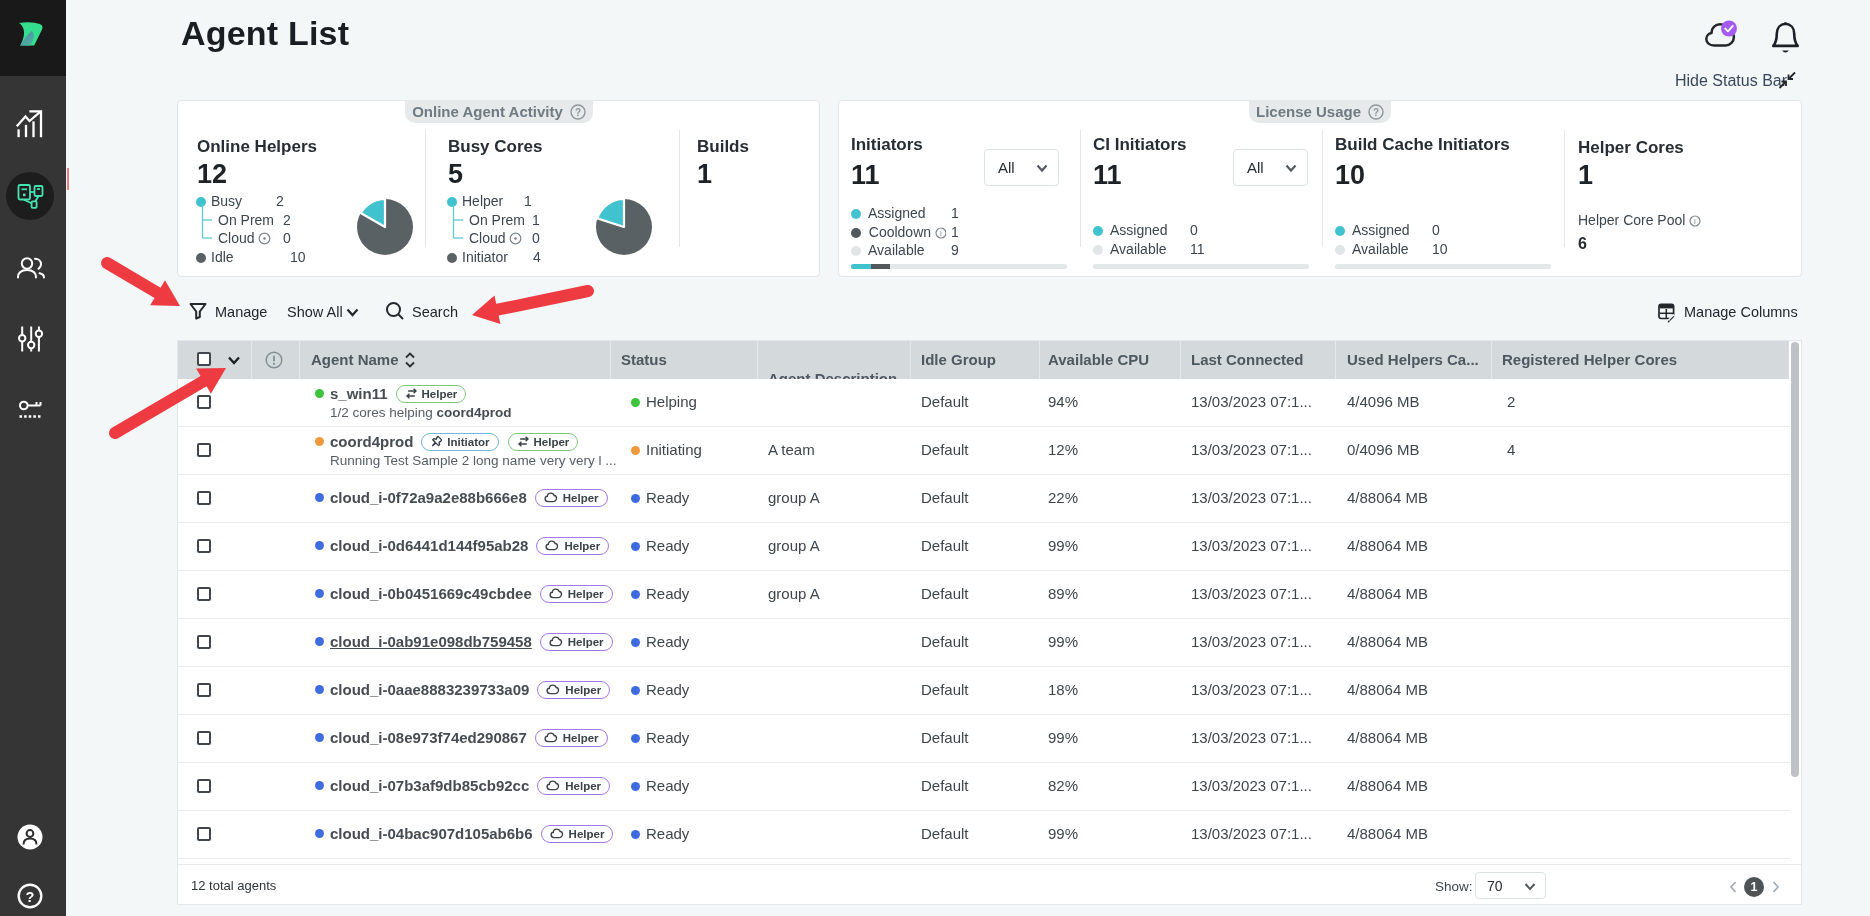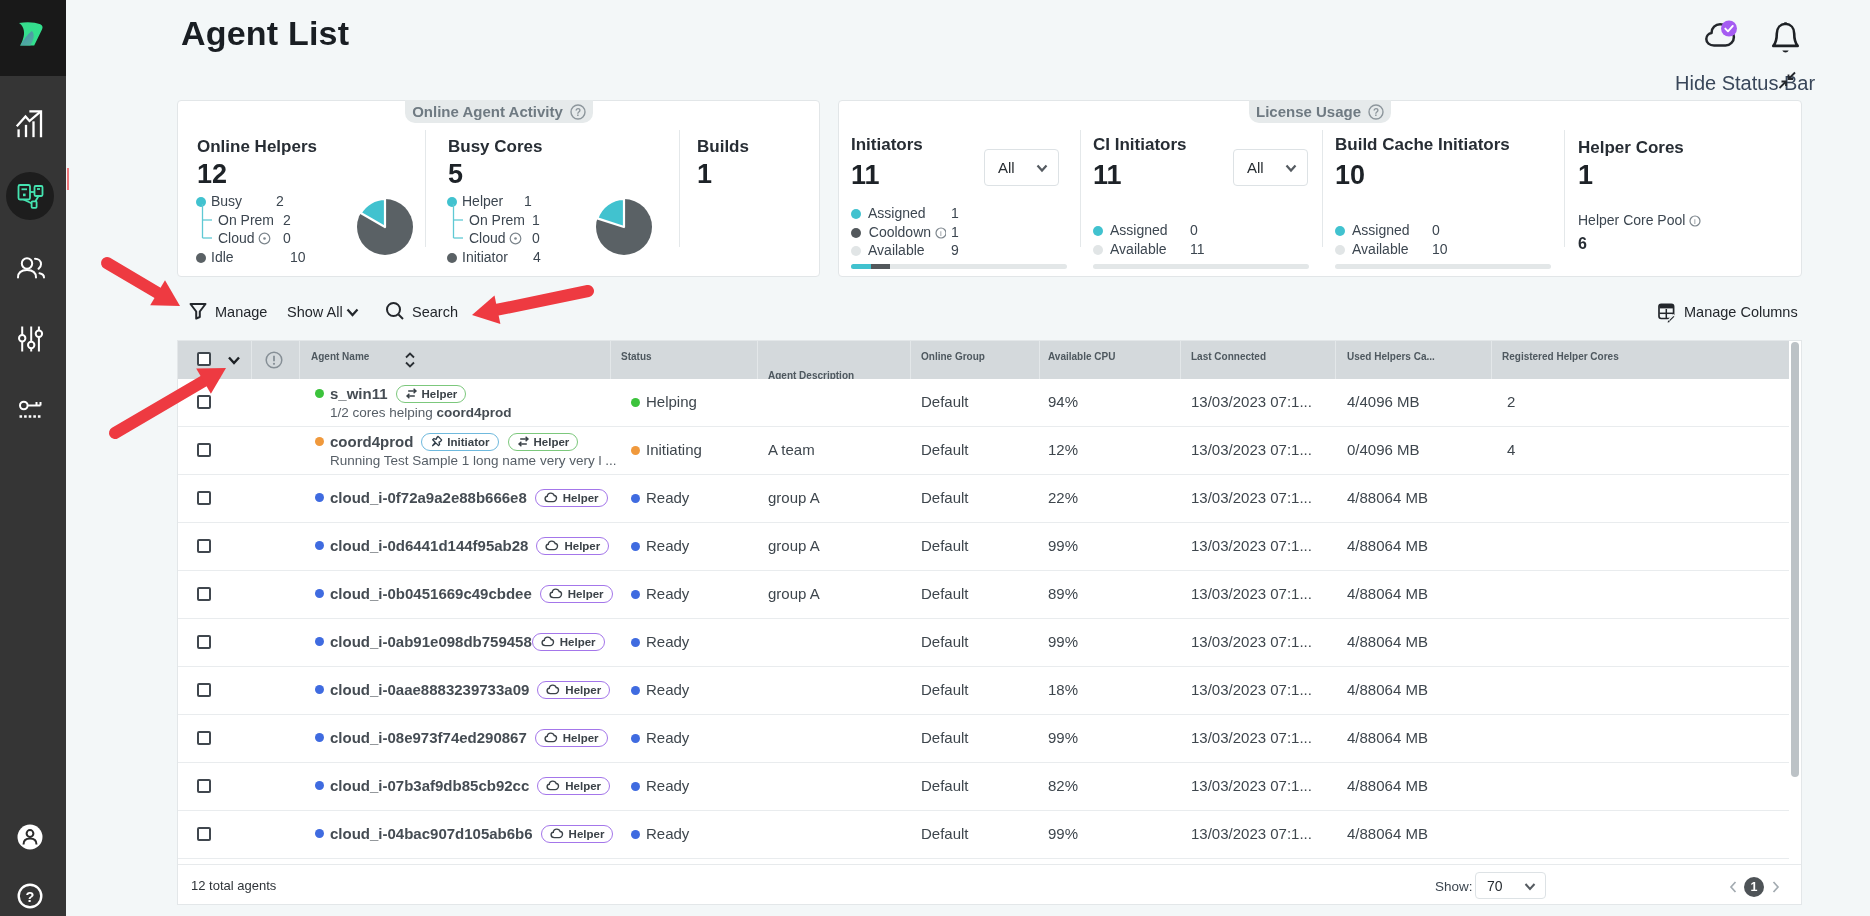--- a/index.html
+++ b/index.html
@@ -19,21 +19,21 @@
              font-size:15px; font-weight:bold; color:#6f7a82; }
   .ctitle { position:absolute; font-size:17px; font-weight:bold; color:#272d34; }
   .bignum { position:absolute; font-size:27px; font-weight:bold; color:#1d2227; }
   .leg { position:absolute; font-size:14px; color:#3c4650; }
   .leg .dot { display:inline-block; width:10px; height:10px; border-radius:50%; vertical-align:-1px; }
   .vsep { position:absolute; width:1px; background:#e4e8ea; }
 
   
   #tablewrap { position:absolute; left:177px; top:340px; width:1625px; height:565px; background:#fff; border:1px solid #e3e7e9; }
   #thead { position:absolute; left:0; top:0; width:1611px; height:38px; background:#d4d9dc; }
-  .th { position:absolute; font-size:10px; font-weight:bold; color:#4e585f; top:10px; white-space:nowrap; }
+  .th { position:absolute; font-size:15px; font-weight:bold; color:#4e585f; top:10px; white-space:nowrap; }
   .row { position:absolute; left:0; width:1611px; height:48px; border-bottom:1px solid #e9ecee; background:#fff; }
   .colline { position:absolute; top:38px; bottom:40px; width:1px; background:#eef1f2; }
   .cell { position:absolute; font-size:15px; color:#3e464d; white-space:nowrap; }
   .namebold { font-weight:bold; color:#454c53; }
   .sdot { display:inline-block; width:9px; height:9px; border-radius:50%; margin-right:6px; vertical-align:0px; }
   .pill { display:inline-flex; align-items:center; gap:4px; height:17.5px; border-radius:9px; padding:0 8px;
           font-size:11.5px; font-weight:bold; color:#3b4248; background:#fff; }
   .pill + .pill { margin-left:9px; }
   .cbx { position:absolute; width:14px; height:14px; border:2px solid #40474e; border-radius:2px; background:#fff; }
 
@@ -121,21 +121,21 @@
   <svg class="abs" style="left:1690px;top:12px" width="130" height="50">
 
     <path d="M24 33.5 C19.5 33.5 16.3 30.7 16.3 27.1 C16.3 24 18.6 21.6 21.6 21.1 C21.6 20.9 21.6 20.8 21.6 20.6 C21.6 15.9 25.4 12.2 30.1 12.2 C34 12.2 37.3 14.8 38.4 18.4 C41.5 18.9 43.9 21.6 43.9 24.9 C43.9 29.5 40.2 33.5 35.5 33.5 Z" fill="none" stroke="#23272c" stroke-width="2.5" stroke-linejoin="round"></path>
     <circle cx="39" cy="16.5" r="8" fill="#a55bf2"></circle>
     <path d="M35.3 16.6 L38 19.3 L42.8 13.9" fill="none" stroke="#fff" stroke-width="1.9" stroke-linecap="round" stroke-linejoin="round"></path>
 
     <path d="M95.5 12 V10.2 M95.5 11.8 C90.2 12.2 86.8 16.1 86.8 21.4 C86.8 28.8 85.2 31.6 83.3 33.9 H107.7 C105.8 31.6 104.2 28.8 104.2 21.4 C104.2 16.1 100.8 12.2 95.5 11.8 Z" fill="none" stroke="#1d2125" stroke-width="2.6" stroke-linejoin="round"></path>
     <path d="M92.3 38.6 C93 39.9 94.1 40.6 95.5 40.6 C96.9 40.6 98 39.9 98.7 38.6 Z" fill="#1d2125"></path>
   </svg>
 
-  <div class="abs" style="left:1675px;top:72px;font-size:20px;color:#39475a;">Hide Status Bar</div>
+  <div class="abs" style="left:1675px;top:72px;font-size:16px;color:#39475a;">Hide Status Bar</div>
   <svg class="abs" style="left:1775px;top:68px" width="24" height="24">
     <g stroke="#23272c" stroke-width="1.8" fill="none">
       <path d="M20 4.5 L13.5 11"></path>
         <path d="M13.5 6.5 V11 H18"></path>
       <path d="M4.5 20 L11 13.5"></path>
         <path d="M11 18 V13.5 H6.5"></path>
     </g>
   </svg>
 
   <div class="abs" style="left:181px;top:14px;font-size:34px;font-weight:bold;color:#191e23;letter-spacing:0.2px;">Agent List</div>
@@ -323,21 +323,21 @@
         <path d="M9 4.8 V10.2" stroke="#868f96" stroke-width="1.8"></path>
           <circle cx="9" cy="12.8" r="1.1" fill="#868f96"></circle>
       </svg>
       <div class="th" style="left:133px;">Agent Name</div>
       <svg class="abs" style="left:226px;top:10px" width="12" height="19">
         <path d="M2 6.5 L6 2.5 L10 6.5" fill="none" stroke="#2a2f34" stroke-width="1.8"></path>
         <path d="M2 11.5 L6 15.5 L10 11.5" fill="none" stroke="#2a2f34" stroke-width="1.8"></path>
       </svg>
       <div class="th" style="left:443px;">Status</div>
       <div class="th" style="left:590px;margin-top:19px;">Agent Description</div>
-      <div class="th" style="left:743px;">Online Group</div>
+      <div class="th" style="left:743px;">Idle Group</div>
       <div class="th" style="left:870px;">Available CPU</div>
       <div class="th" style="left:1013px;">Last Connected</div>
       <div class="th" style="left:1169px;">Used Helpers Ca...</div>
       <div class="th" style="left:1324px;">Registered Helper Cores</div>
       <div style="position:absolute;left:73px;top:0;width:1px;height:38px;background:#e3e7e9;"></div>
       <div style="position:absolute;left:121px;top:0;width:1px;height:38px;background:#e3e7e9;"></div>
       <div style="position:absolute;left:432px;top:0;width:1px;height:38px;background:#e3e7e9;"></div>
       <div style="position:absolute;left:579px;top:0;width:1px;height:38px;background:#e3e7e9;"></div>
       <div style="position:absolute;left:732px;top:0;width:1px;height:38px;background:#e3e7e9;"></div>
       <div style="position:absolute;left:861px;top:0;width:1px;height:38px;background:#e3e7e9;"></div>
@@ -389,21 +389,21 @@
               <span>Initiator</span>
             </span>
             <span class="pill" style="border:1.3px solid #7cc87c;">
               <svg width="13" height="11" style="flex:none">
                 <path d="M3.2 3 H11 M8.6 0.8 L11 3 L8.6 5.2" fill="none" stroke="#3b4248" stroke-width="1.4"></path>
                 <path d="M9.8 8 H2 M4.4 5.8 L2 8 L4.4 10.2" fill="none" stroke="#3b4248" stroke-width="1.4"></path>
               </svg>
               <span>Helper</span>
             </span>
           </div>
-  <div class="cell" style="left:152px;top:26px;font-size:13.5px;color:#565e66;white-space:nowrap;">Running Test Sample 1 long name very very l ...</div>
+  <div class="cell" style="left:152px;top:26px;font-size:13.5px;color:#565e66;white-space:nowrap;">Running Test Sample 2 long name very very l ...</div>
   <div class="cell" style="left:453px;top:14px;"><span class="sdot" style="background:#f0993c;"></span>Initiating</div>
   <div class="cell" style="left:590px;top:14px;">A team</div>
   <div class="cell" style="left:743px;top:14px;">Default</div>
   <div class="cell" style="left:870px;top:14px;">12%</div>
   <div class="cell" style="left:1013px;top:14px;">13/03/2023 07:1...</div>
   <div class="cell" style="left:1169px;top:14px;">0/4096 MB</div>
   <div class="cell" style="left:1329px;top:14px;">4</div>
 </div>
 <div class="row" style="top:134px;">
   <div class="cbx" style="left:19px;top:16px;"></div>
@@ -459,21 +459,21 @@
   <div class="cell" style="left:590px;top:14px;">group A</div>
   <div class="cell" style="left:743px;top:14px;">Default</div>
   <div class="cell" style="left:870px;top:14px;">89%</div>
   <div class="cell" style="left:1013px;top:14px;">13/03/2023 07:1...</div>
   <div class="cell" style="left:1169px;top:14px;">4/88064 MB</div>
 </div>
 <div class="row" style="top:278px;">
   <div class="cbx" style="left:19px;top:16px;"></div>
   <div class="cell" style="left:137px;top:14px;display:flex;align-items:center;">
             <span class="sdot" style="background:#3f6be0;"></span>
-            <span class="namebold" style="">cloud_i-0ab91e098db759458</span>
+            <span class="namebold" style="margin-right:8px;text-decoration:underline;">cloud_i-0ab91e098db759458</span>
             <span class="pill" style="border:1.3px solid #a476ea;">
               <svg width="15" height="11" style="flex:none">
                 <path d="M4.4 9.6 C2.5 9.6 1.1 8.4 1.1 6.8 C1.1 5.5 2 4.5 3.3 4.3 C3.4 2.4 4.9 1.1 6.8 1.1 C8.4 1.1 9.7 2.1 10.2 3.5 C11.5 3.7 12.5 4.8 12.5 6.1 C12.5 8 11 9.6 9.1 9.6 Z" fill="none" stroke="#3b4248" stroke-width="1.4"></path>
               </svg>
               <span>Helper</span>
             </span>
           </div>
   <div class="cell" style="left:453px;top:14px;"><span class="sdot" style="background:#3f6be0;"></span>Ready</div>
   <div class="cell" style="left:743px;top:14px;">Default</div>
   <div class="cell" style="left:870px;top:14px;">99%</div>

